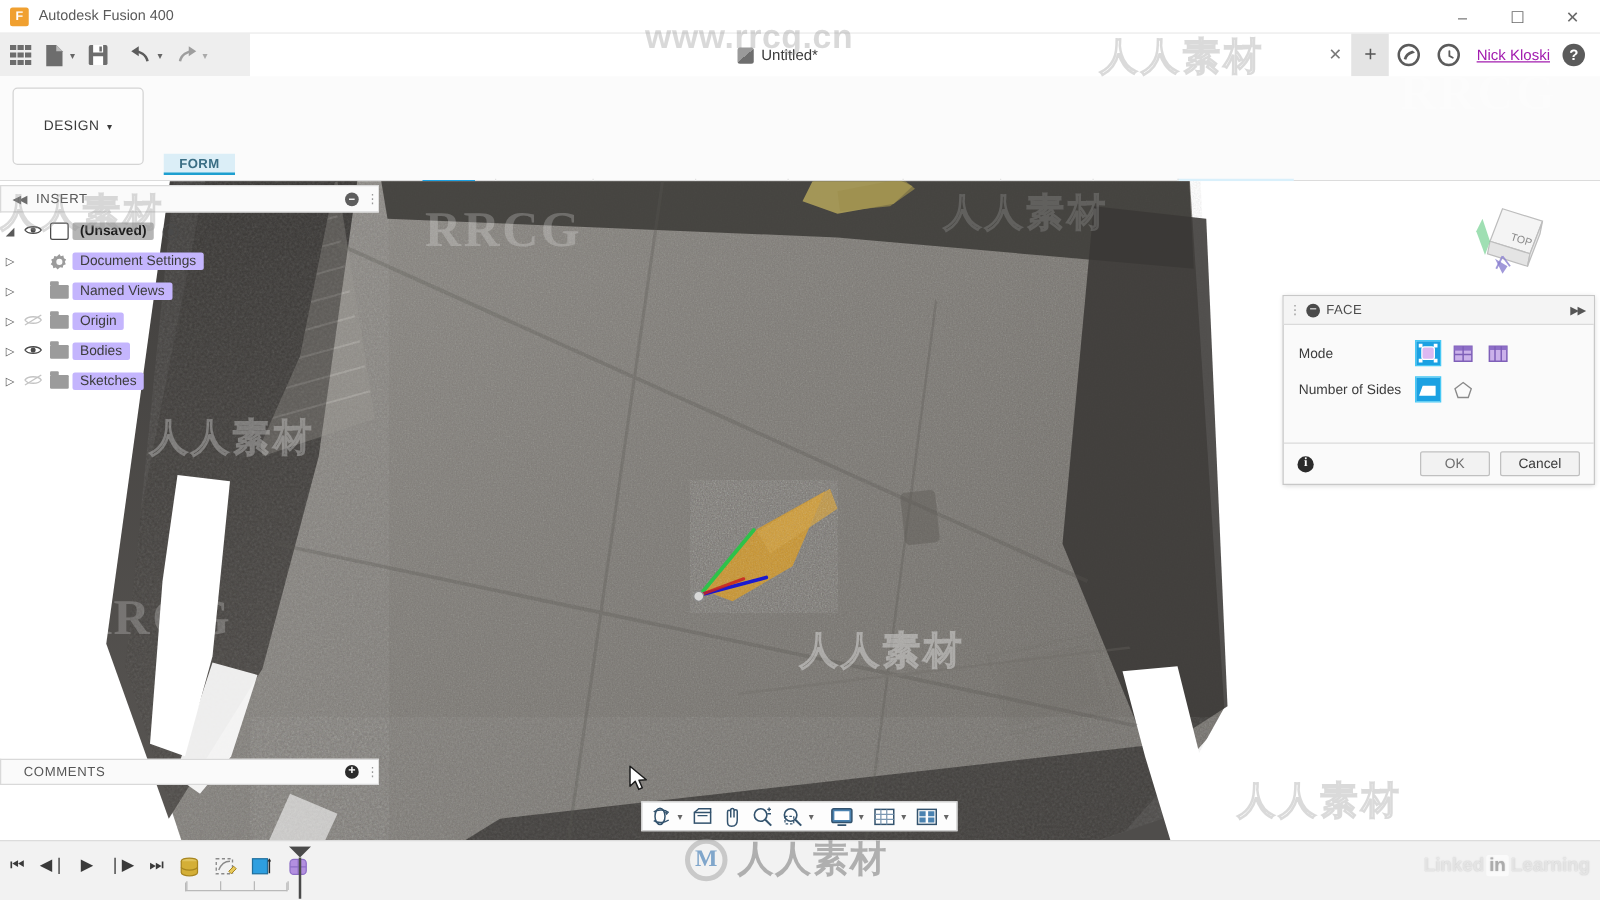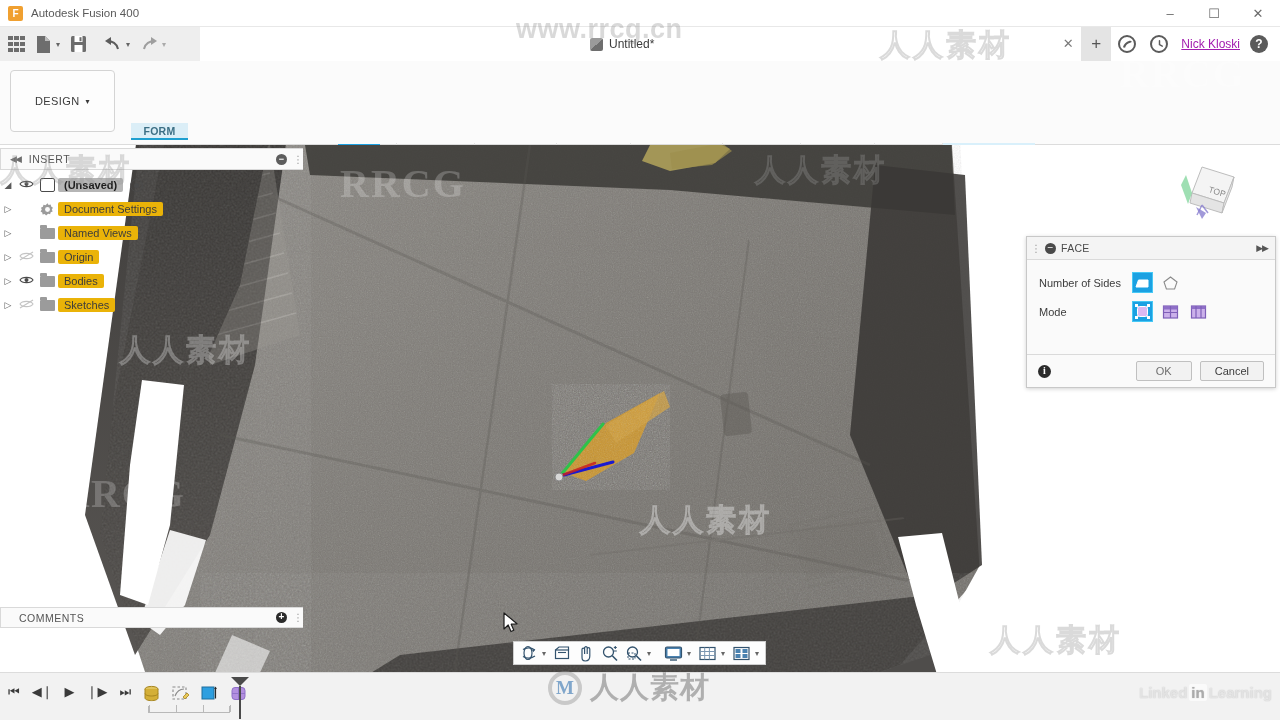--- a/index.html
+++ b/index.html
@@ -139,21 +139,21 @@
   .tico { width: 22px; display: flex; align-items: center; justify-content: center; }
   .folder {
     width: 15px; height: 11px; background: #9b9b9b; border-radius: 1px; position: relative;
   }
   .folder::before {
     content:''; position:absolute; left:0; top:-3px; width:7px; height:3px;
     background:#9b9b9b; border-radius:1px 1px 0 0;
   }
   .tlabel { padding: 1px 6px; border-radius: 2px; }
   .tnode.root .tlabel { background: #b5b5b5; color: #1d1d1d; font-weight: bold; }
-  .tnode.hl .tlabel { background: #eab308; }
+  .tnode.hl .tlabel { background: #c4b5fd; }
   .root-cube {
     width: 15px; height: 14px; background: #fff; border: 1.5px solid #4a4a4a;
     border-radius: 2px;
   }
   .radio-dot {
     width: 13px; height: 13px; border-radius: 50%; border: 1.5px solid #4a4a4a;
     margin-left: 7px; display: flex; align-items: center; justify-content: center;
   }
   .radio-dot i { width: 5px; height: 5px; border-radius: 50%; background: #4a4a4a; }
 
@@ -778,34 +778,20 @@
   <div class="dlg">
     <div class="dlg-head">
       <span class="dlg-grip">⋮</span>
       <span class="dlg-dash">−</span>
       <span class="dlg-title">FACE</span>
       <span class="dlg-exp">▶▶</span>
     </div>
 
     <div class="dlg-body">
       <div class="row">
-        <span class="row-label">Number of Sides</span>
-        <span class="sw on">
-          <svg width="17" height="16" viewBox="0 0 17 16">
-            <path d="M2 12 L4.5 5 L14 5 L14 12 Z" fill="#ffffff" stroke="#ffffff" stroke-width="1"></path>
-          </svg>
-        </span>
-        <span class="sw">
-          <svg width="17" height="16" viewBox="0 0 17 16">
-            <path d="M8.5 2 L15 7 L12.6 14 L4.4 14 L2 7 Z" fill="#fafafa" stroke="#8a8a8a" stroke-width="1.1"></path>
-          </svg>
-        </span>
-      </div>
-
-      <div class="row">
         <span class="row-label">Mode</span>
         <span class="sw on">
           <svg width="17" height="17" viewBox="0 0 17 17">
             <rect x="3.5" y="3.5" width="10" height="10" rx="2" fill="#dcb9f2" stroke="#fff" stroke-width="1"></rect>
             <rect x="1" y="1" width="3" height="3" fill="#fff"></rect>
               <rect x="13" y="1" width="3" height="3" fill="#fff"></rect>
             <rect x="1" y="13" width="3" height="3" fill="#fff"></rect>
               <rect x="13" y="13" width="3" height="3" fill="#fff"></rect>
           </svg>
         </span>
@@ -814,20 +800,34 @@
             <rect x="1.5" y="2" width="14" height="12" fill="#cbb1ea" stroke="#7e5fb8" stroke-width="1.2"></rect>
             <rect x="1.5" y="2" width="14" height="3.5" fill="#8e6fc7"></rect>
             <path d="M8.5 2v12M1.5 8.5h14" stroke="#7e5fb8" stroke-width="1.2"></path>
           </svg>
         </span>
         <span class="sw">
           <svg width="17" height="16" viewBox="0 0 17 16">
             <rect x="1.5" y="2" width="14" height="12" fill="#cbb1ea" stroke="#7e5fb8" stroke-width="1.2"></rect>
             <rect x="1.5" y="2" width="14" height="3" fill="#8e6fc7"></rect>
             <path d="M6 2v12M11 2v12" stroke="#7e5fb8" stroke-width="1.2"></path>
+          </svg>
+        </span>
+      </div>
+
+      <div class="row">
+        <span class="row-label">Number of Sides</span>
+        <span class="sw on">
+          <svg width="17" height="16" viewBox="0 0 17 16">
+            <path d="M2 12 L4.5 5 L14 5 L14 12 Z" fill="#ffffff" stroke="#ffffff" stroke-width="1"></path>
+          </svg>
+        </span>
+        <span class="sw">
+          <svg width="17" height="16" viewBox="0 0 17 16">
+            <path d="M8.5 2 L15 7 L12.6 14 L4.4 14 L2 7 Z" fill="#fafafa" stroke="#8a8a8a" stroke-width="1.1"></path>
           </svg>
         </span>
       </div>
 
     </div>
 
     <div class="dlg-foot">
       <span class="info-dot">i</span>
       <span class="btn">OK</span>
       <span class="btn cancel">Cancel</span>

